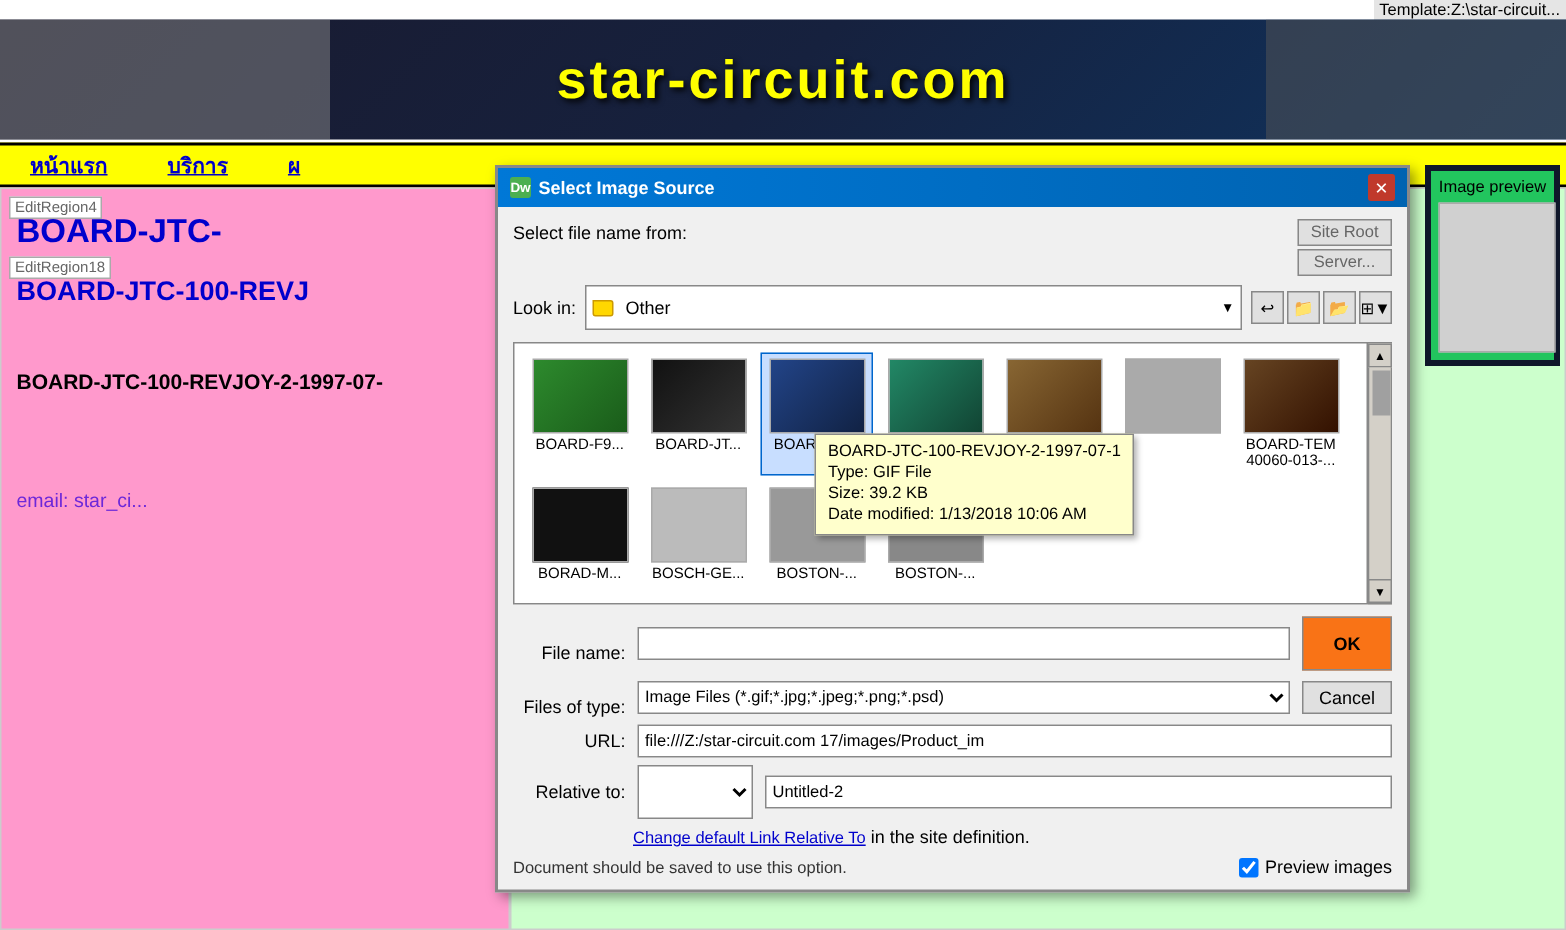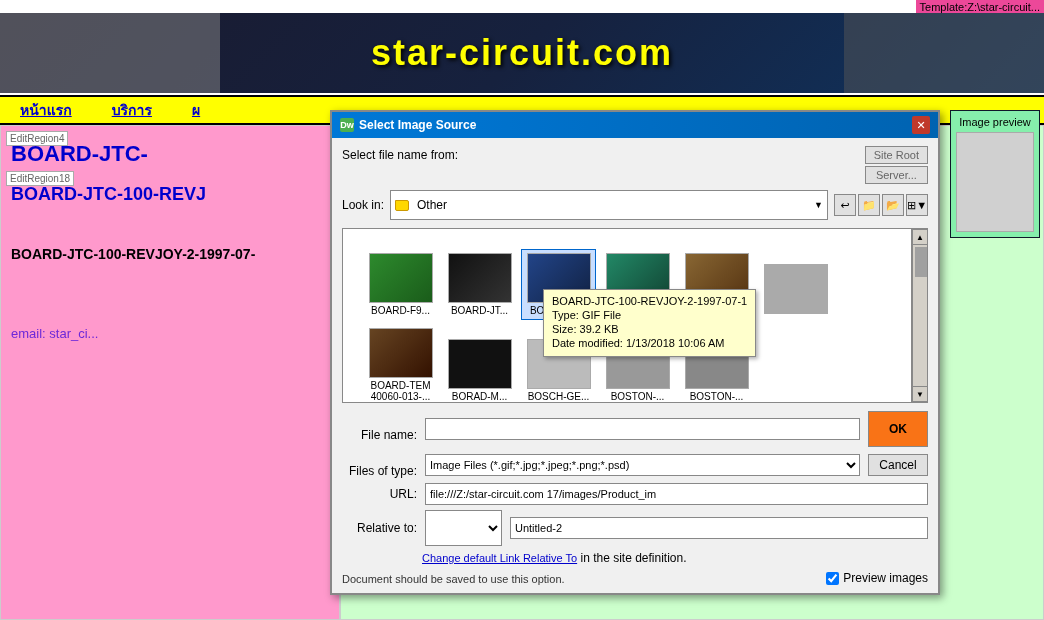--- a/index.html
+++ b/index.html
@@ -18,21 +18,21 @@
       position: absolute;
       top: 0; left: 0;
       width: 1044px;
       height: 620px;
       background: #fff;
     }
 
     .title-bar-template {
       position: absolute;
       top: 0; right: 0;
-      background: #ec4899;
+      background: #e5e5e5;
       font-size: 11px;
       padding: 1px 4px;
       color: #000;
     }
 
     
     .header-banner {
       position: absolute;
       top: 13px;
       left: 0;
@@ -307,23 +307,22 @@
       flex: 1;
       border: 1px solid #888;
       background: #fff;
       height: 175px;
       overflow: hidden;
       position: relative;
     }
     .file-grid {
       display: flex;
       flex-wrap: wrap;
-      padding: 20px;
+      padding: 6px;
       gap: 4px;
-      align-items: flex-end;
     }
     .file-item {
       width: 75px;
       display: flex;
       flex-direction: column;
       align-items: center;
       cursor: pointer;
       padding: 3px;
       border: 1px solid transparent;
     }
@@ -500,22 +499,22 @@
       gap: 4px;
       margin-top: 2px;
     }
 
     
     .image-preview-panel {
       position: absolute;
       top: 110px;
       left: 950px;
       width: 90px;
-      background: #86efac;
-      border: 1px solid #0f172a;
+      background: #22c55e;
+      border: 4px solid #0f172a;
       z-index: 150;
       padding: 5px;
     }
     .preview-label {
       font-size: 11px;
       text-align: center;
       margin-bottom: 4px;
     }
     .preview-box {
       width: 78px;

